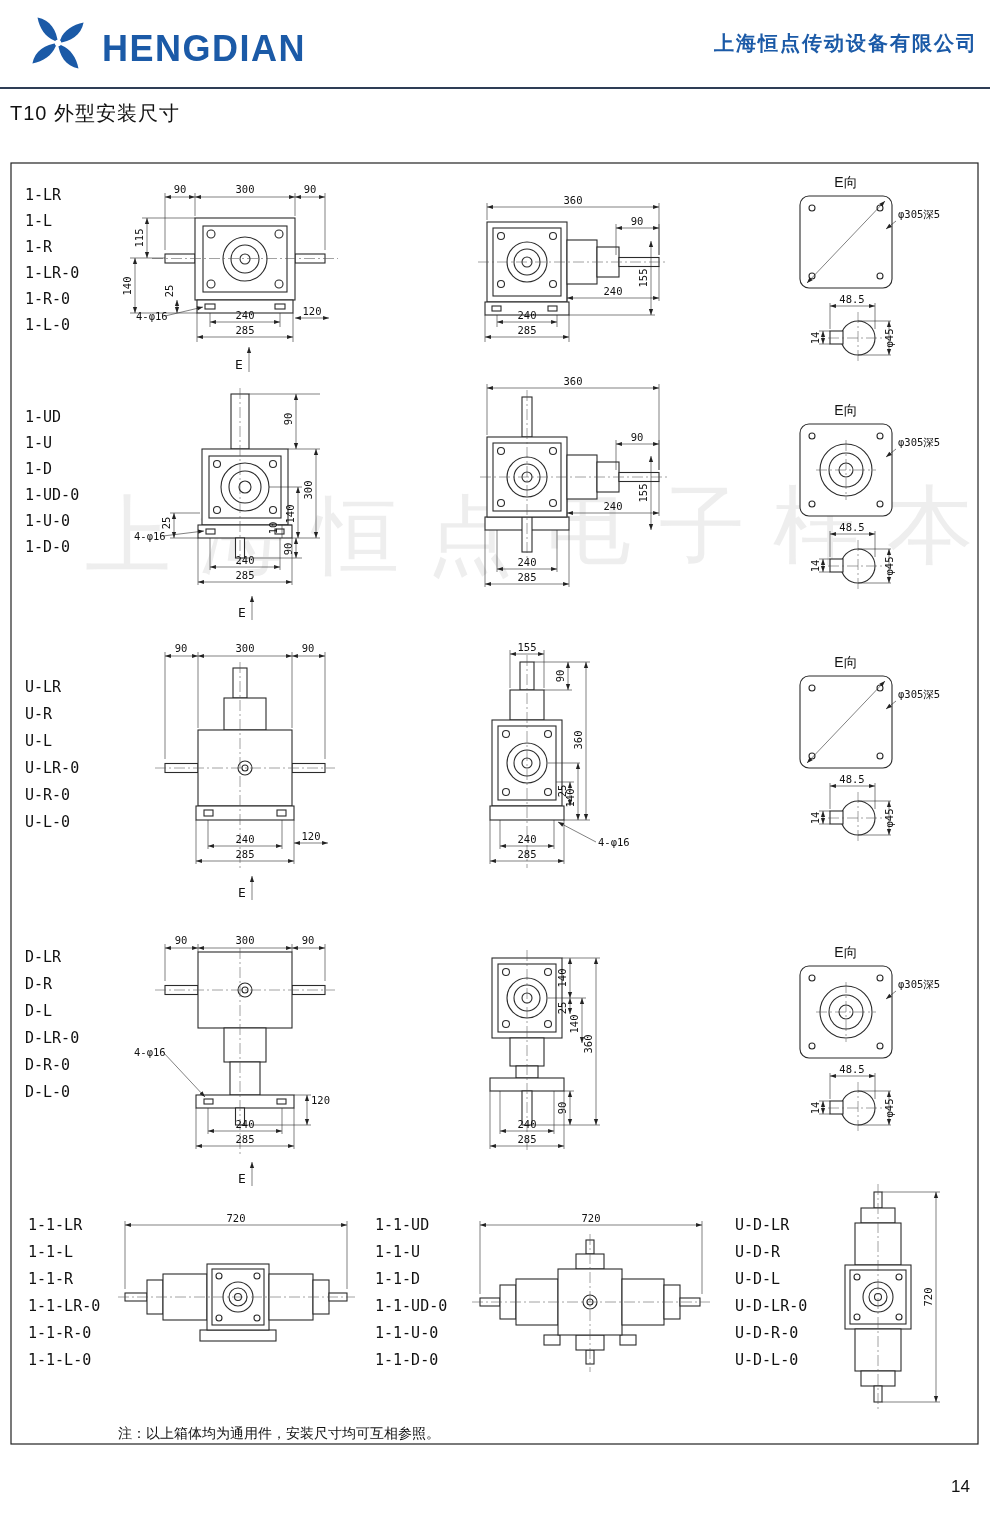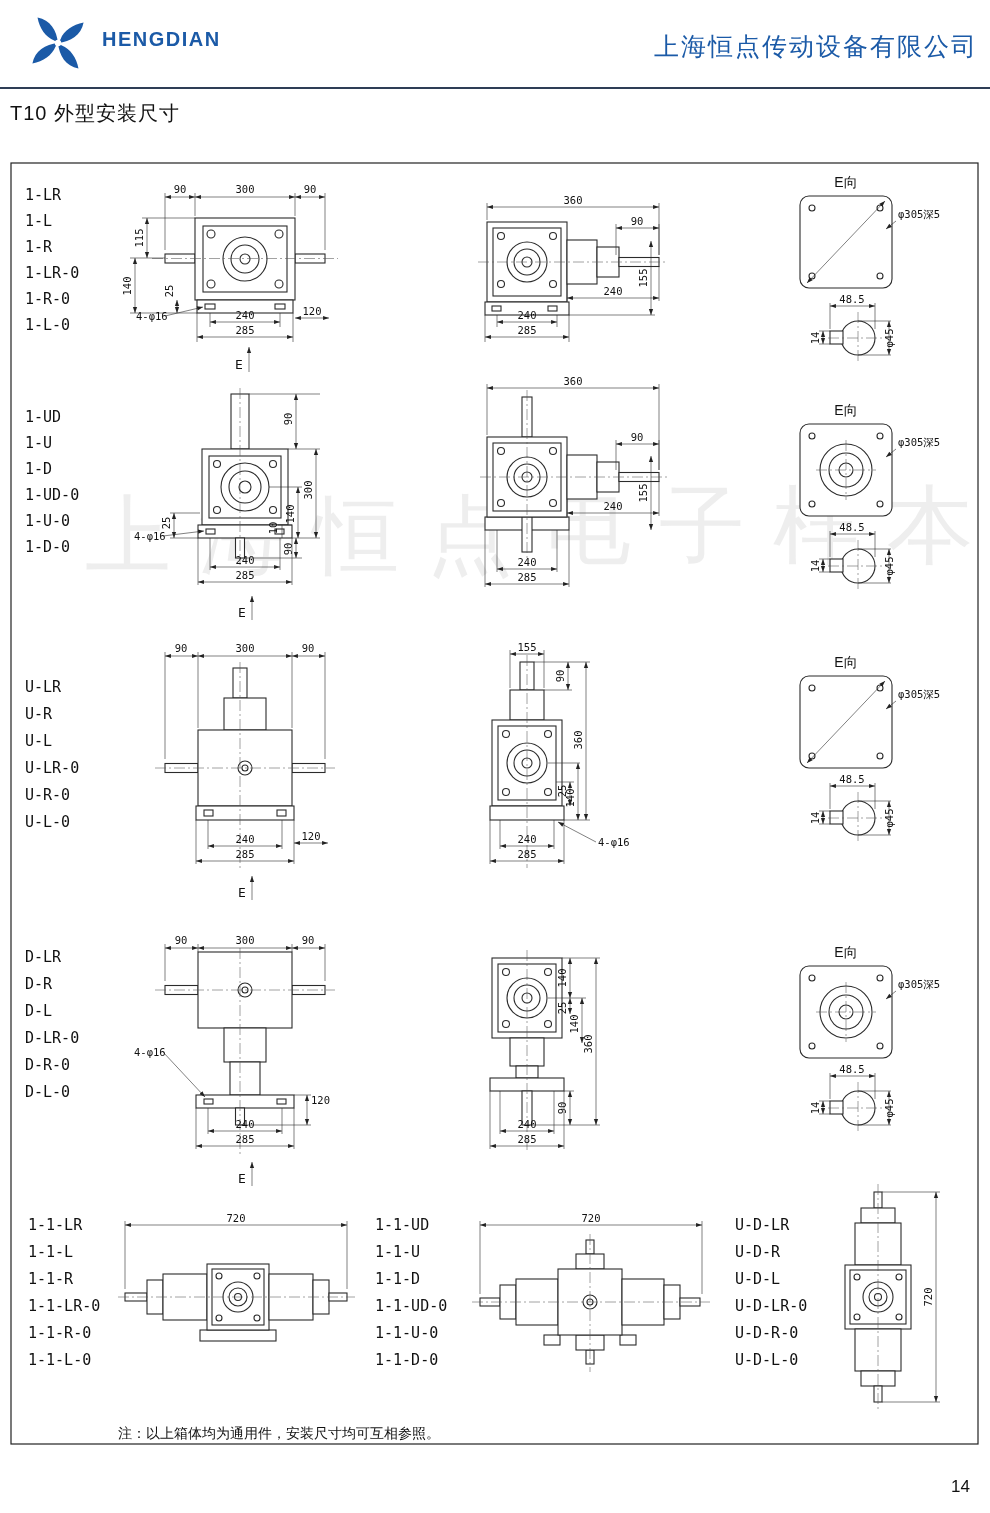--- a/index.html
+++ b/index.html
@@ -1,21 +1,21 @@
 <!DOCTYPE html>
 <html><head>
 <meta charset="utf-8">
 <style>
   *{margin:0;padding:0;box-sizing:border-box}
   body{background:#e9e9e9;font-family:"Liberation Sans",sans-serif}
   .page{position:relative;width:990px;height:1513px;background:#fff;margin:0 auto;overflow:hidden}
   .hdr{position:absolute;left:0;top:0;width:100%;height:89px;border-bottom:2px solid #2e3d56;background:#fff;z-index:5}
   .logo{position:absolute;left:26px;top:11px;width:64px;height:64px}
-  .brand{position:absolute;left:102px;top:28px;font-size:20px;font-weight:bold;color:#1b5aa7;letter-spacing:1.5px}
-  .company{position:absolute;right:12px;top:30px;font-size:25px;font-weight:normal;color:#1b5aa7;font-family:"Liberation Serif",serif;letter-spacing:2px}
+  .brand{position:absolute;left:102px;top:28px;font-size:36px;font-weight:bold;color:#1b5aa7;letter-spacing:1.5px}
+  .company{position:absolute;right:12px;top:30px;font-size:20px;font-weight:bold;color:#1b5aa7;font-family:"Liberation Serif",serif;letter-spacing:2px}
   .title{position:absolute;left:10px;top:100px;font-size:20px;color:#111;font-weight:normal;letter-spacing:1px;z-index:5}
   .pagenum{position:absolute;right:20px;top:1477px;font-size:17px;color:#111;z-index:5}
   svg.sheet{position:absolute;left:0;top:0}
   .frame{fill:none;stroke:#222;stroke-width:1.2}
   .ln{stroke:#2b2b2b;stroke-width:1.1;fill:#fff}
   .lnf{stroke:#2b2b2b;stroke-width:1.1;fill:none}
   .thin{stroke:#2b2b2b;stroke-width:0.6;fill:none}
   .cl{stroke:#555;stroke-width:0.55;fill:none;stroke-dasharray:11 3 2 3}
   .dim{font-family:"DejaVu Sans Mono",monospace;font-size:10.5px;fill:#111;text-anchor:middle}
   .dimL{text-anchor:start}

